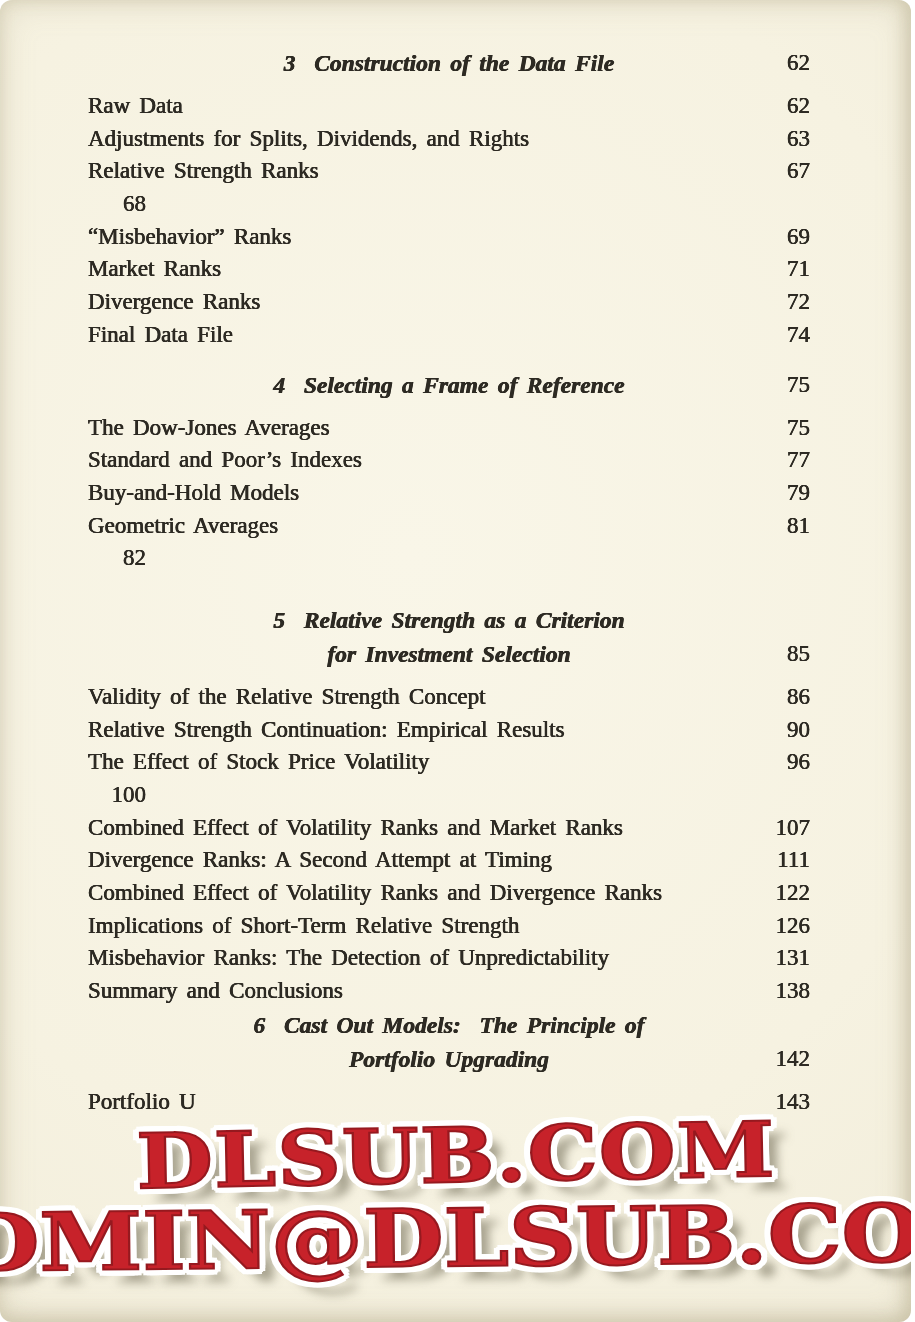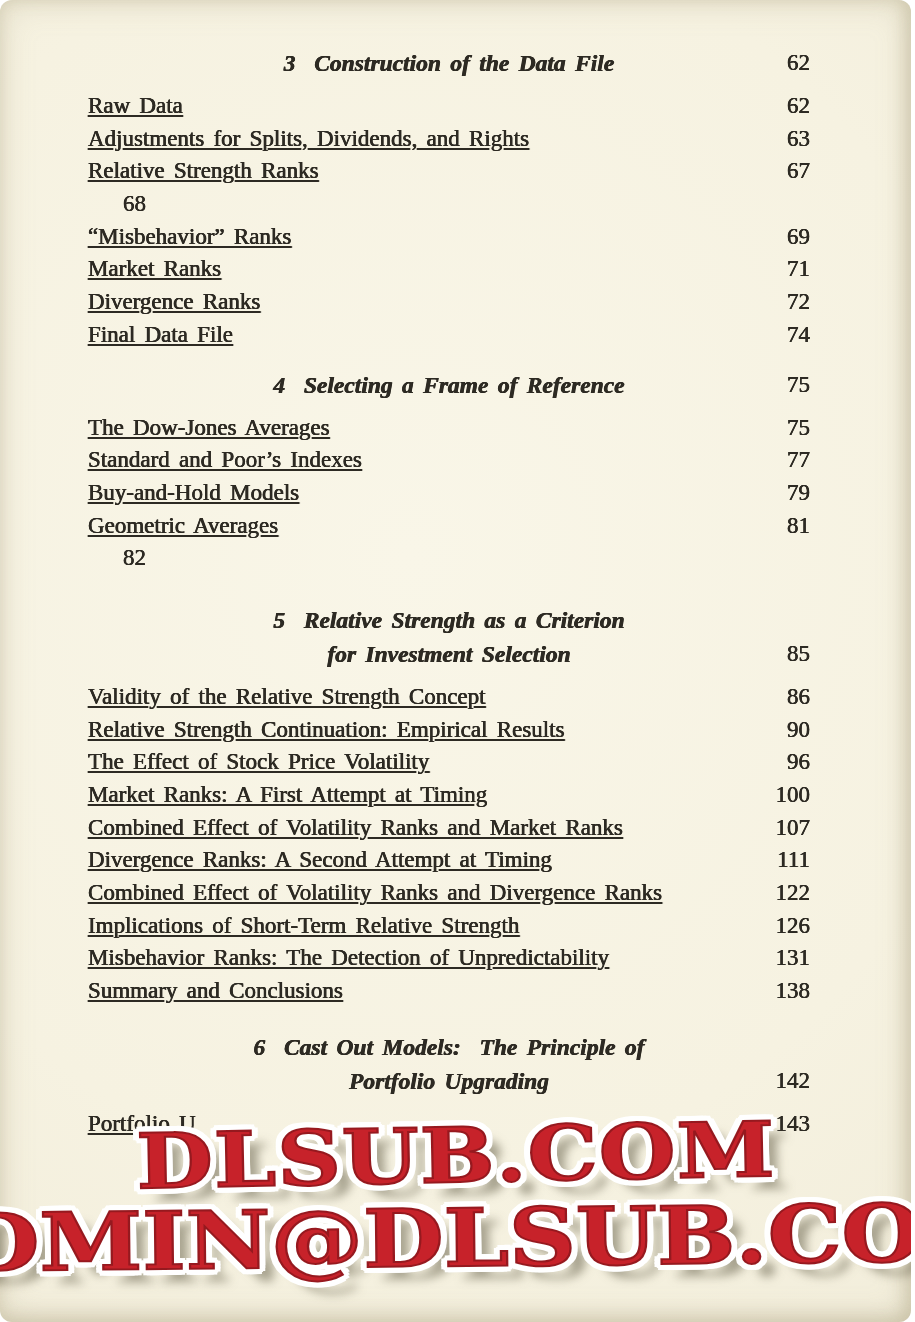--- a/index.html
+++ b/index.html
@@ -17,25 +17,25 @@
     position:absolute;left:88px;right:101px;top:46px;
     font-size:23px;
     word-spacing:3.5px;
     text-shadow:.35px 0 0 currentColor,-.35px 0 0 currentColor;
   }
   .hblock{position:relative;text-align:center;font-style:italic;font-weight:bold;}
   .hline{display:block;height:34px;line-height:34px;font-size:23.5px;white-space:pre;}
   .hpg{position:absolute;right:0;bottom:0;height:34px;line-height:34px;font-style:normal;font-weight:normal;}
   .entries{margin-top:10px;}
   .row{display:flex;justify-content:space-between;height:32.7px;line-height:32.7px;}
-  .lbl{white-space:nowrap;text-decoration:underline;}
+  .lbl{white-space:nowrap;}
   .pg{text-align:right;min-width:58px;}
   .s4{margin-top:16px;}
   .s5{margin-top:28px;}
-  .s6{margin-top:22px;}
+  .s6{}
 
   .wm{
     position:absolute;
     font-family:"DejaVu Serif",serif;
     font-weight:bold;
     color:#c7222a;
     -webkit-text-stroke:2px #96191f;
     white-space:nowrap;
     line-height:1;
     text-shadow:
@@ -138,21 +138,20 @@
         </div>
       <div class="row">
           <span class="lbl">Relative Strength Continuation: Empirical Results</span>
           <span class="pg">90</span>
         </div>
       <div class="row">
           <span class="lbl">The Effect of Stock Price Volatility</span>
           <span class="pg">96</span>
         </div>
       <div class="row">
-          <span class="lbl">Market Ranks: A First Attempt at Timing</span>
           <span class="pg">100</span>
         </div>
       <div class="row">
           <span class="lbl">Combined Effect of Volatility Ranks and Market Ranks</span>
           <span class="pg">107</span>
         </div>
       <div class="row">
           <span class="lbl">Divergence Ranks: A Second Attempt at Timing</span>
           <span class="pg">111</span>
         </div>

